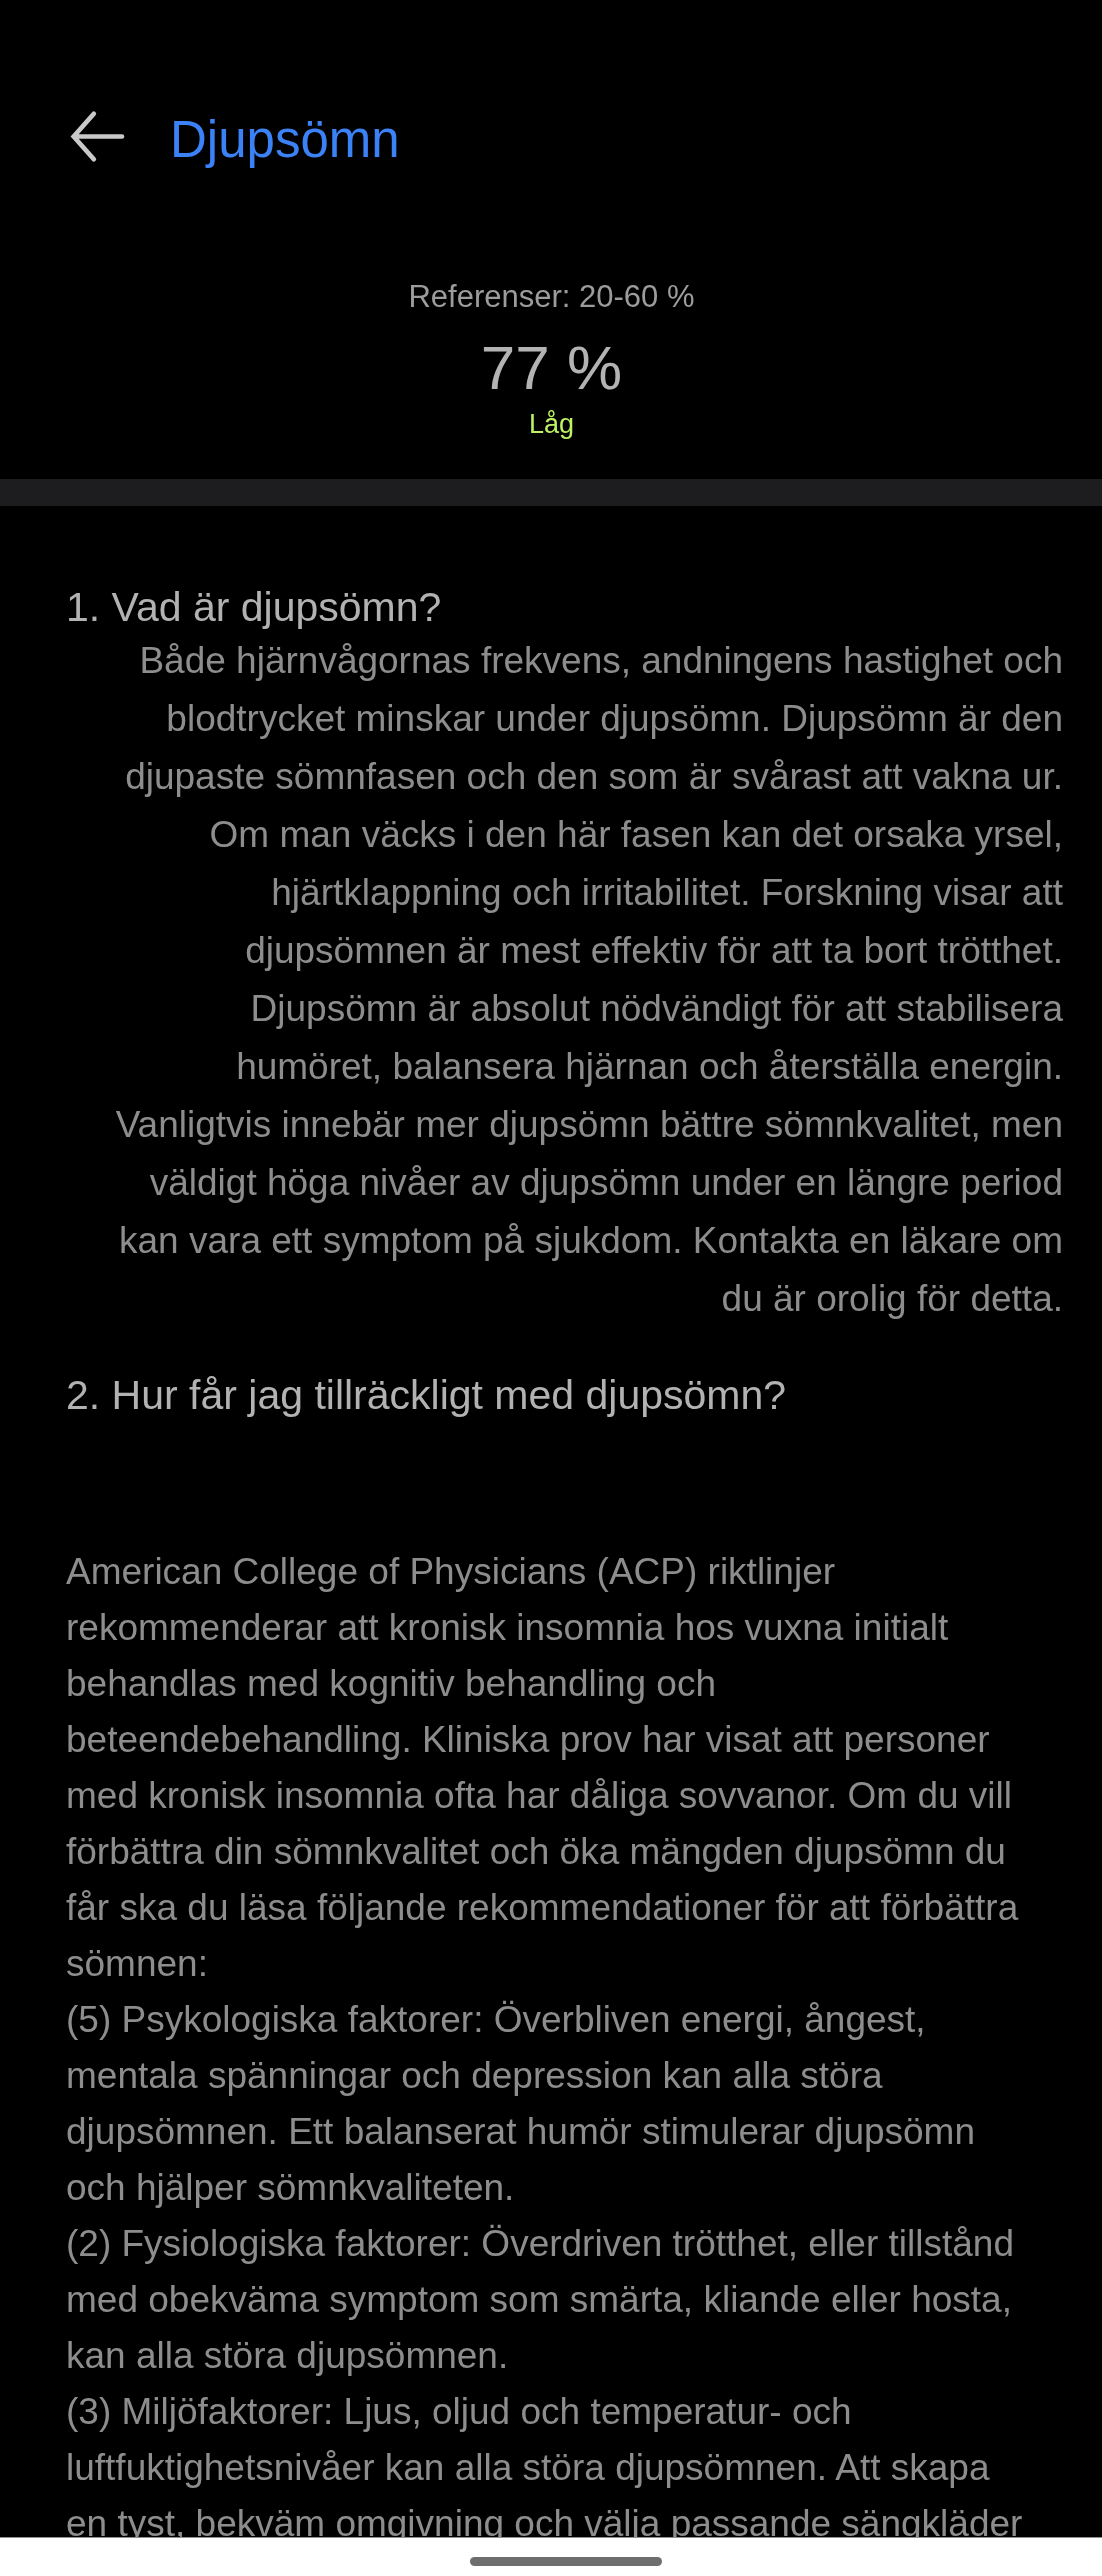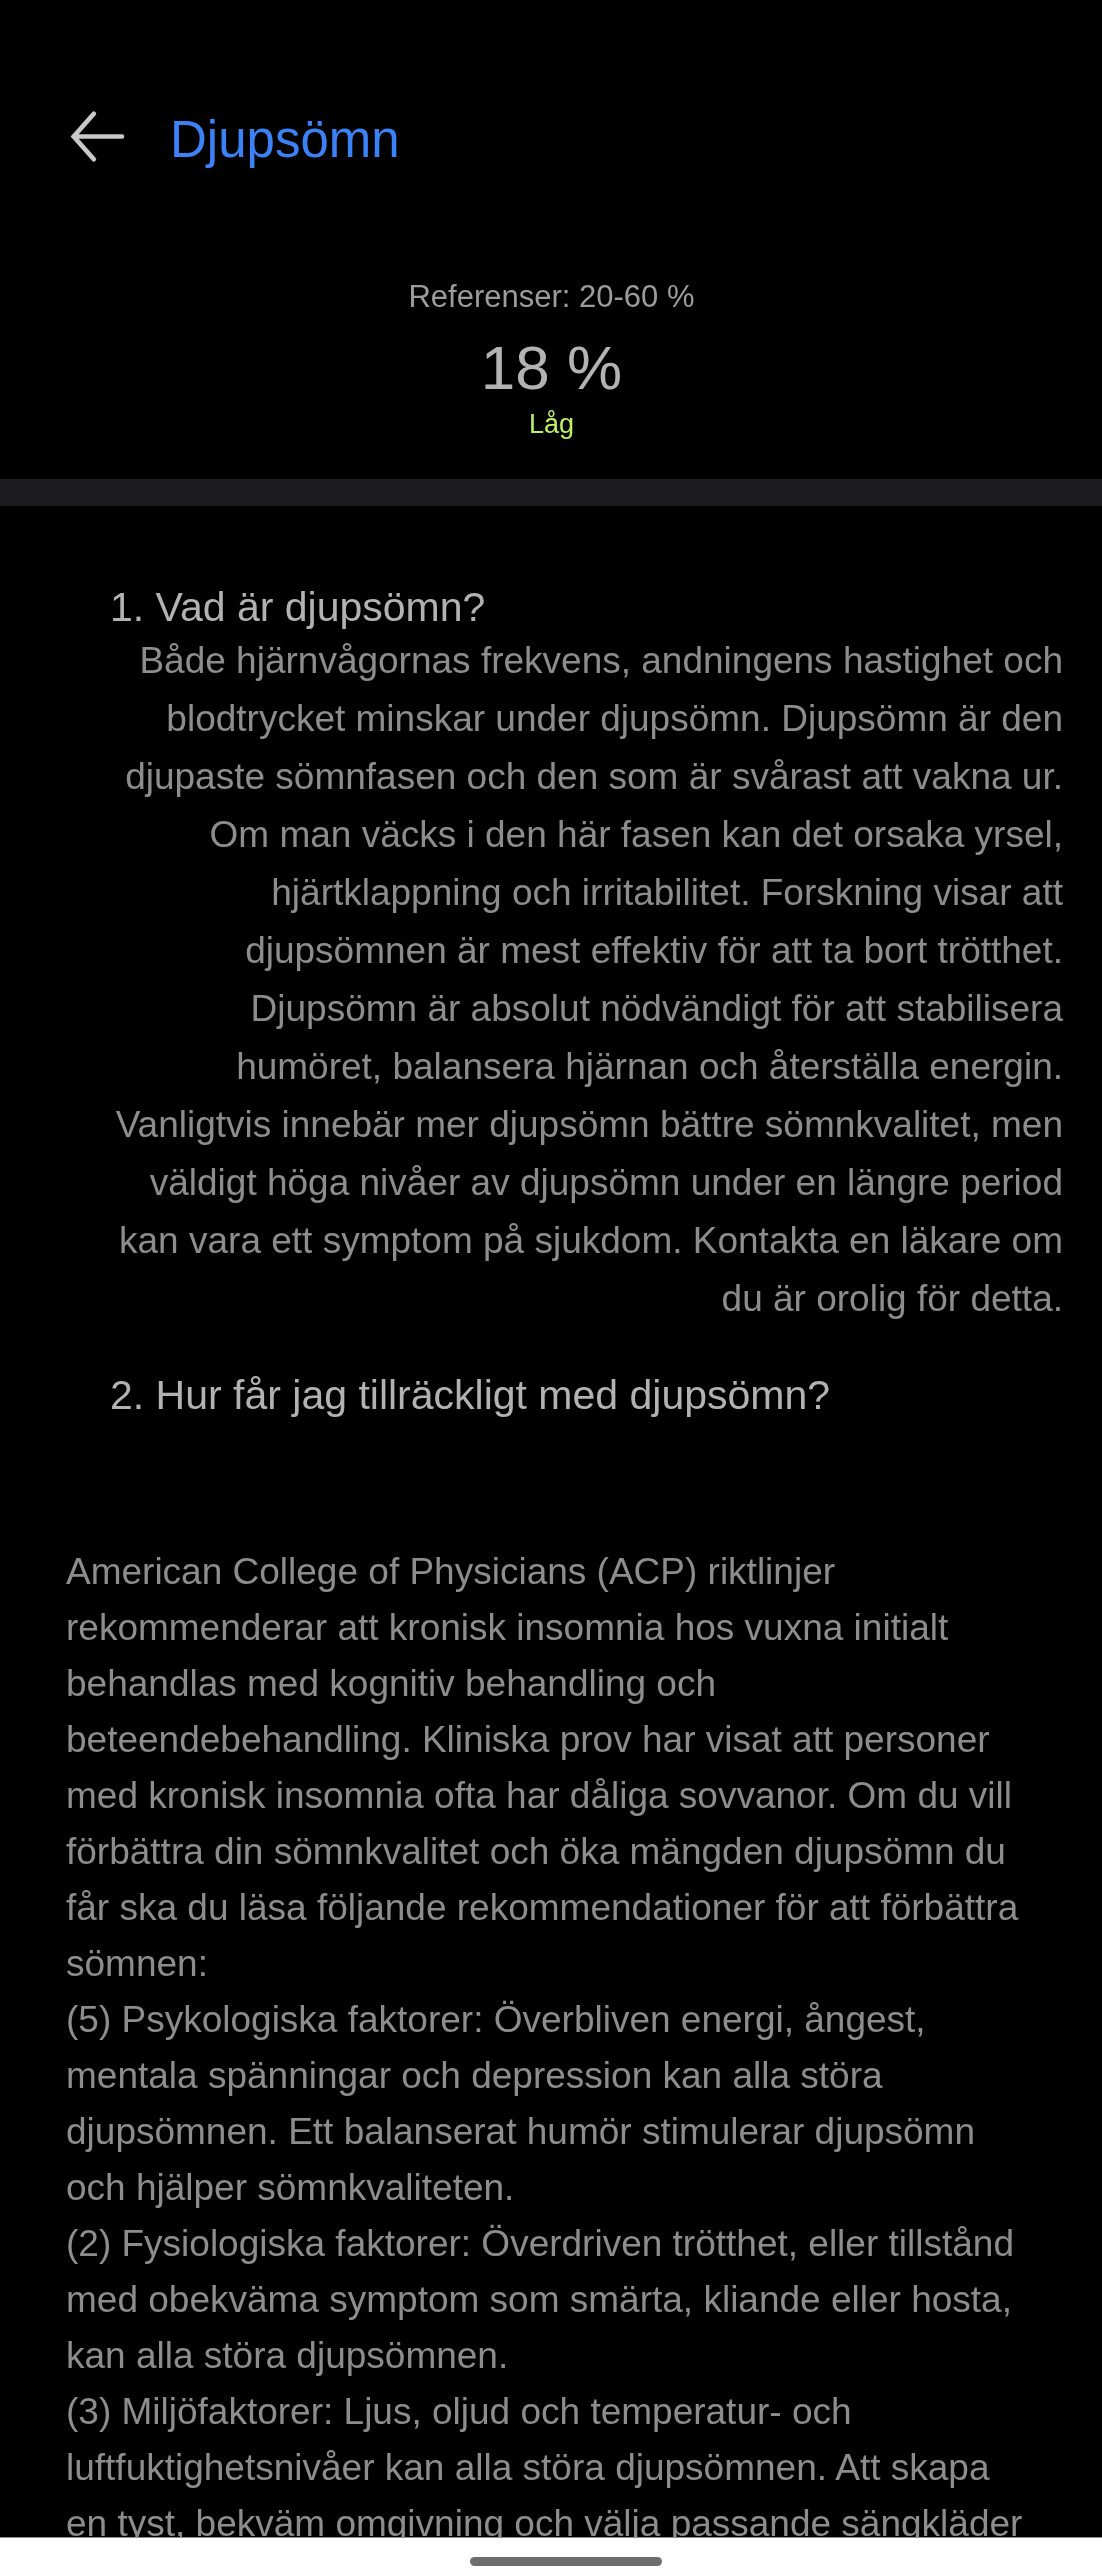--- a/index.html
+++ b/index.html
@@ -49,21 +49,21 @@
   .divider {
     position: absolute; left: 0; top: 479px; width: 100%; height: 27px;
     background: #1d1d1f;
   }
 
   
   .content { position: absolute; left: 0; top: 0; width: 100%; }
   .section-heading {
     position: absolute; left: 66px; right: 66px;
     font-size: 41px; line-height: 46px; font-weight: 400;
-    color: #b2b2b2; white-space: pre; margin-left: 44px;
+    color: #b2b2b2; white-space: pre;
   }
   .heading-1 { top: 550px; }
   .heading-2 { top: 1338px; }
   .para {
     position: absolute; left: 66px; right: 40px;
     color: #8d8d8d; font-size: 37px;
   }
   .para-1 { top: 632px;  }
   .para-1 .line { line-height: 58px; text-align: right; }
   .para-2 { top: 1544px; }
@@ -94,21 +94,21 @@
         <svg width="59" height="59" viewBox="0 0 88 88" fill="none">
           <path d="M40 10 L10 44 L40 78 M10 44 H82" stroke="#c9c9c9" stroke-width="7" stroke-linecap="round" stroke-linejoin="miter"></path>
         </svg>
       </span>
     </div>
     <div class="page-title">Djupsömn</div>
   </header>
 
   <section class="summary">
     <div class="reference-range">Referenser: 20-60 %</div>
-    <div class="deep-sleep-value">18 %</div>
+    <div class="deep-sleep-value">77 %</div>
     <div class="status-link" style="color: #bef264;">Låg</div>
   </section>
 
   <div class="divider"></div>
 
   <main class="content">
     <h2 class="section-heading heading-1">1. Vad är djupsömn?</h2>
     <div class="para para-1">
         <div class="line">Både hjärnvågornas frekvens, andningens hastighet och</div>
         <div class="line">blodtrycket minskar under djupsömn. Djupsömn är den</div>

